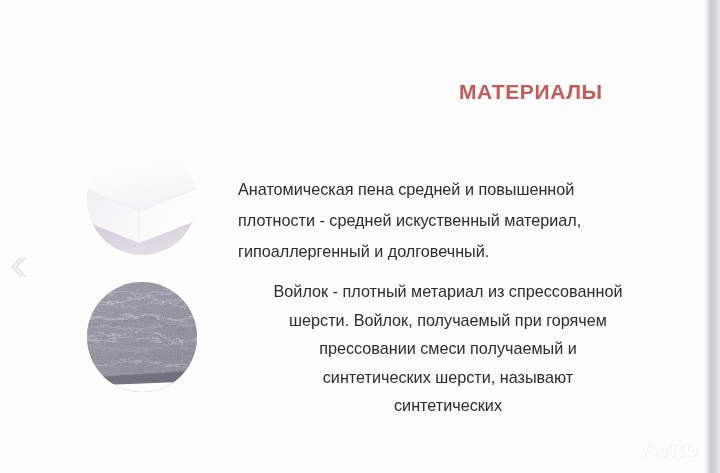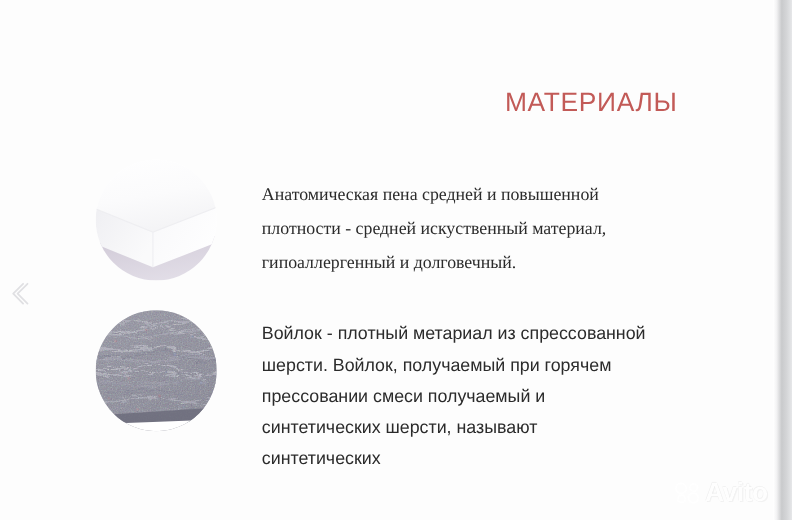--- a/index.html
+++ b/index.html
@@ -40,24 +40,24 @@
     justify-content: center;
     cursor: pointer;
   }
   .nav-prev svg { display: block; }
 
   
   .slide-title {
     position: absolute;
     left: 459px;
     top: 80px;
-    font-size: 24px;
+    font-size: 21px;
     letter-spacing: 0.6px;
     color: #c25a57;
-    font-weight: 400;
+    font-weight: 700;
     white-space: nowrap;
   }
 
   
   .media {
     position: absolute;
     border-radius: 50%;
     overflow: hidden;
   }
   .media-foam {
@@ -80,29 +80,29 @@
 
   
   .para {
     position: absolute;
     left: 238px;
     color: #2b2b2b;
     font-size: 16.2px;
     font-weight: 400;
   }
   .para-foam {
-    top: 162px;
+    top: 174px;
     width: 432px;
     line-height: 31px;
-    font-family: Liberation Serif, serif;
   }
   .para-felt {
-    top: 289px;
+    top: 277px;
     width: 420px;
     line-height: 28.5px;
+    text-align: center;
   }
   .para .ln { display: block; white-space: nowrap; }
 
   
   .watermark {
     position: absolute;
     right: 22px;
     bottom: 12px;
     height: 26px;
     display: flex;

